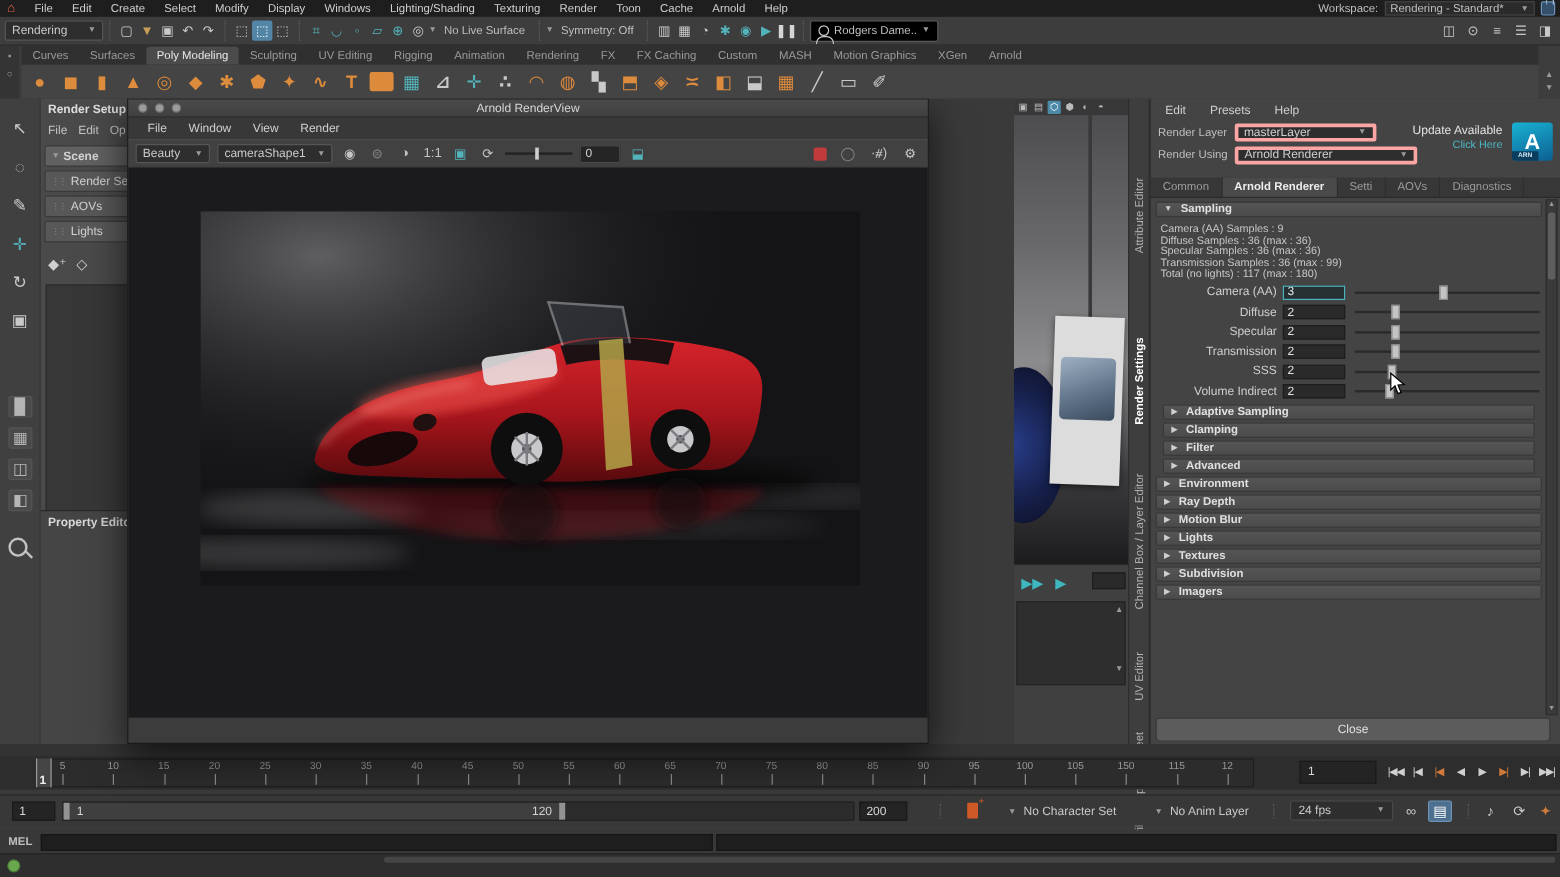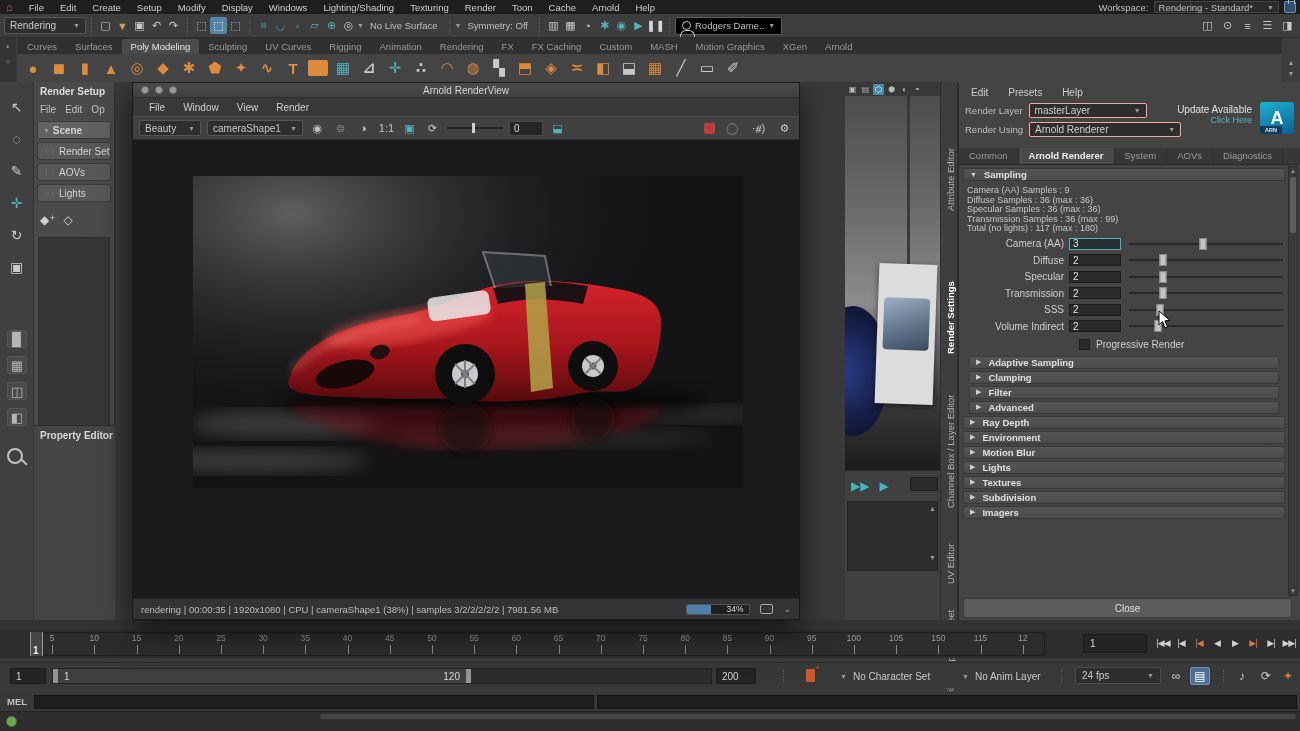--- a/index.html
+++ b/index.html
@@ -77,21 +77,21 @@
   #vp-field{position:absolute;right:2px;top:6px;width:28px;height:14px;background:#2a2a2a;border:1px solid #1d1d1d;}
   #vp-panel{position:absolute;left:2px;top:30px;right:2px;height:70px;background:#2e2e2e;border:1px solid #232323;}
   #vp-scrollarrows{position:absolute;right:4px;top:34px;color:#9a9a9a;font-size:7px;display:flex;flex-direction:column;gap:42px;}
 
   
   #vtabs{left:940px;top:82px;width:18px;height:538px;background:#3e3e3e;border-left:1px solid #2e2e2e;border-right:1px solid #2e2e2e;}
   .vtab{position:absolute;left:0;width:18px;writing-mode:vertical-rl;transform:rotate(180deg);display:flex;align-items:center;justify-content:center;color:#b2b2b2;font-size:9.5px;white-space:nowrap;}
   .vtab.active{color:#ffffff;font-weight:bold;}
 
   
-  #rv{left:132px;top:82px;width:668px;height:538px;background:#3c3c3c;border:1px solid #1a1a1a;box-shadow:0 10px 30px rgba(0,0,0,.65);z-index:20;}
+  #rv{left:106px;top:82px;width:668px;height:538px;background:#3c3c3c;border:1px solid #1a1a1a;box-shadow:0 10px 30px rgba(0,0,0,.65);z-index:20;}
   #rv-titlebar{height:15px;background:linear-gradient(#4a4a4a,#404040);border-bottom:1px solid #2e2e2e;display:flex;align-items:center;position:relative;}
   #rv-dots{display:flex;gap:6px;margin-left:8px;}
   #rv-dots span{width:8px;height:8px;border-radius:50%;background:#9b9b9b;border:1px solid #6e6e6e;}
   #rv-title{position:absolute;left:0;right:0;text-align:center;color:#d6d6d6;font-size:10px;}
   #rv-menus{height:18px;background:#383838;display:flex;align-items:center;padding-left:8px;gap:2px;color:#cfcfcf;}
   #rv-toolbar{height:24px;background:#414141;border-top:1px solid #4c4c4c;border-bottom:1px solid #2d2d2d;display:flex;align-items:center;padding:0 6px;gap:6px;}
   .rv-dd{background:#2e2e2e;border:1px solid #555;border-radius:2px;height:16px;display:flex;align-items:center;justify-content:space-between;padding:0 5px;color:#c9c9c9;}
   #rv-slider{width:56px;height:2px;background:#232323;position:relative;}
   #rv-slider .h{position:absolute;left:45%;top:-4px;width:3px;height:10px;background:#cfcfcf;}
   #rv-iter{width:34px;height:15px;background:#252525;border:1px solid #4a4a4a;color:#d5d5d5;display:flex;align-items:center;padding:0 4px;}
@@ -103,21 +103,21 @@
   #rv-progress{margin-left:auto;width:64px;height:11px;background:#1f1f1f;border:1px solid #555;position:relative;border-radius:2px;overflow:hidden;}
   #rv-progress .fill{position:absolute;left:0;top:0;bottom:0;background:#4d7fa8;}
   #rv-progress .lbl{position:absolute;left:0;right:6px;top:0;bottom:0;display:flex;align-items:center;justify-content:flex-end;color:#ddd;font-size:8.5px;}
   #rv-snap{width:13px;height:10px;border:1px solid #aaa;border-radius:2px;position:relative;}
   #rv-chevron{color:#aaa;font-size:9px;}
 
   
   #settings{left:958px;top:82px;width:342px;height:538px;background:#444;border-left:1px solid #2b2b2b;}
   #rset-menus{display:flex;gap:4px;padding:5px 4px 3px 4px;color:#cfcfcf;}
   .rset-row{display:flex;align-items:center;gap:6px;padding:2px 6px;}
-  .field-dd{background:#2e2e2e;border:1px solid #fca5a5;border-radius:2px;height:15px;display:flex;align-items:center;justify-content:space-between;padding:0 5px;color:#cfcfcf;}
+  .field-dd{background:#2e2e2e;border:3px solid #fca5a5;border-radius:2px;height:15px;display:flex;align-items:center;justify-content:space-between;padding:0 5px;color:#cfcfcf;}
   #update{position:absolute;right:48px;top:22px;text-align:right;}
   #update .t1{color:#e2e2e2;font-size:10px;}
   #update .t2{color:#4db8c4;font-size:9px;}
   #arnold-logo{position:absolute;right:6px;top:20px;width:34px;height:32px;background:linear-gradient(160deg,#19b2d2 0%,#0d5f93 100%);border-radius:3px;color:#fff;font-weight:bold;display:flex;align-items:center;justify-content:center;font-size:18px;}
   #arnold-logo .sub{position:absolute;left:0;right:12px;bottom:0;background:#0b3d5e;color:#cfe9f5;font-size:5.5px;font-weight:bold;text-align:center;border-radius:0 0 0 3px;padding:1px 0;}
   #rset-tabs{position:absolute;left:0;top:66px;width:342px;height:17px;background:#373737;display:flex;border-bottom:1px solid #2a2a2a;}
   .rset-tab{flex:0 0 auto;padding:2px 10px;color:#9c9c9c;border-right:1px solid #2e2e2e;font-size:9.5px;}
   .rset-tab.active{background:#4a4a4a;color:#ededed;font-weight:bold;}
   #rset-scroll{position:absolute;left:0;top:84px;width:330px;height:430px;overflow:hidden;}
   #rset-scrollbar{position:absolute;right:2px;top:84px;width:10px;height:430px;background:#3a3a3a;border:1px solid #2d2d2d;}
@@ -176,21 +176,21 @@
 
 <div id="menubar" class="abs">
   <span class="home">⌂</span>
   <span id="main-menus" class="row">
   <span class="menu-item">File</span>
 
   <span class="menu-item">Edit</span>
 
   <span class="menu-item">Create</span>
 
-  <span class="menu-item">Setup</span>
+  <span class="menu-item">Select</span>
 
   <span class="menu-item">Modify</span>
 
   <span class="menu-item">Display</span>
 
   <span class="menu-item">Windows</span>
 
   <span class="menu-item">Lighting/Shading</span>
 
   <span class="menu-item">Texturing</span>
@@ -301,21 +301,21 @@
     </div>
   <div id="shelf-tabs">
   <span class="shelf-tab">Curves</span>
 
   <span class="shelf-tab">Surfaces</span>
 
   <span class="shelf-tab active">Poly Modeling</span>
 
   <span class="shelf-tab">Sculpting</span>
 
-  <span class="shelf-tab">UV Curves</span>
+  <span class="shelf-tab">UV Editing</span>
 
   <span class="shelf-tab">Rigging</span>
 
   <span class="shelf-tab">Animation</span>
 
   <span class="shelf-tab">Rendering</span>
 
   <span class="shelf-tab">FX</span>
 
   <span class="shelf-tab">FX Caching</span>
@@ -586,29 +586,20 @@
       <circle cx="272" cy="198" r="30" fill="#0e0e0f"></circle>
       <circle cx="272" cy="198" r="13" fill="#c9c9cc"></circle>
       <circle cx="272" cy="198" r="4" fill="#55555a"></circle>
       <path d="M262,188 L282,208 M282,188 L262,208 M272,184 L272,212" stroke="#7c7c82" stroke-width="2"></path>
       <circle cx="400" cy="190" r="25" fill="#0e0e0f"></circle>
       <circle cx="400" cy="190" r="11" fill="#c9c9cc"></circle>
       <circle cx="400" cy="190" r="3.5" fill="#55555a"></circle>
       <path d="M392,182 L408,198 M408,182 L392,198" stroke="#7c7c82" stroke-width="2"></path>
     </svg>
   </div>
-  <div id="rv-status">
-    <span>rendering | 00:00:35 | 1920x1080 | CPU | cameraShape1 (38%) | samples 3/2/2/2/2/2 | 7981.56 MB</span>
-    <div id="rv-progress">
-      <div class="fill" style="width: 38%;"></div>
-      <div class="lbl">34%</div>
-    </div>
-    <span id="rv-snap"></span>
-    <span id="rv-chevron">⌄</span>
-  </div>
 </div>
 
 <div id="settings" class="abs">
   <div id="rset-menus">
   <span class="menu-item">Edit</span>
 
   <span class="menu-item">Presets</span>
 
   <span class="menu-item">Help</span>
 </div>
@@ -632,21 +623,21 @@
   </div>
   <div id="arnold-logo">
     <span>A</span>
     <span class="sub">ARN</span>
   </div>
   <div id="rset-tabs">
   <span class="rset-tab">Common</span>
 
   <span class="rset-tab active">Arnold Renderer</span>
 
-  <span class="rset-tab">System</span>
+  <span class="rset-tab">Setti</span>
 
   <span class="rset-tab">AOVs</span>
 
   <span class="rset-tab">Diagnostics</span>
 </div>
   <div id="rset-scroll">
     <div class="sec-head">
       <span class="arr">▼</span>
       <span>Sampling</span>
     </div>
@@ -703,24 +694,20 @@
   </div>
 
   <div class="slider-row">
     <span class="lbl">Volume Indirect</span>
     <span class="val">2</span>
     <span class="track">
       <span class="handle" style="left: 19%;"></span>
     </span>
   </div>
 </div>
-    <div id="prog-row">
-      <span id="prog-check"></span>
-      <span>Progressive Render</span>
-    </div>
     <div id="sub-sections">
   <div class="sec-head sub">
     <span class="arr">▶</span>
     <span>Adaptive Sampling</span>
   </div>
 
   <div class="sec-head sub">
     <span class="arr">▶</span>
     <span>Clamping</span>
   </div>
@@ -731,26 +718,26 @@
   </div>
 
   <div class="sec-head sub">
     <span class="arr">▶</span>
     <span>Advanced</span>
   </div>
 </div>
     <div id="main-sections">
   <div class="sec-head">
     <span class="arr">▶</span>
+    <span>Environment</span>
+  </div>
+
+  <div class="sec-head">
+    <span class="arr">▶</span>
     <span>Ray Depth</span>
-  </div>
-
-  <div class="sec-head">
-    <span class="arr">▶</span>
-    <span>Environment</span>
   </div>
 
   <div class="sec-head">
     <span class="arr">▶</span>
     <span>Motion Blur</span>
   </div>
 
 
   <div class="sec-head">
     <span class="arr">▶</span>

